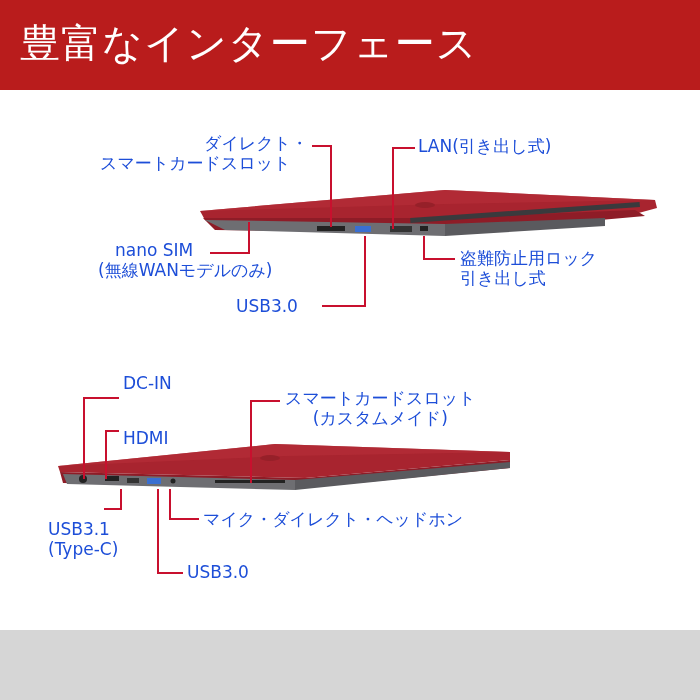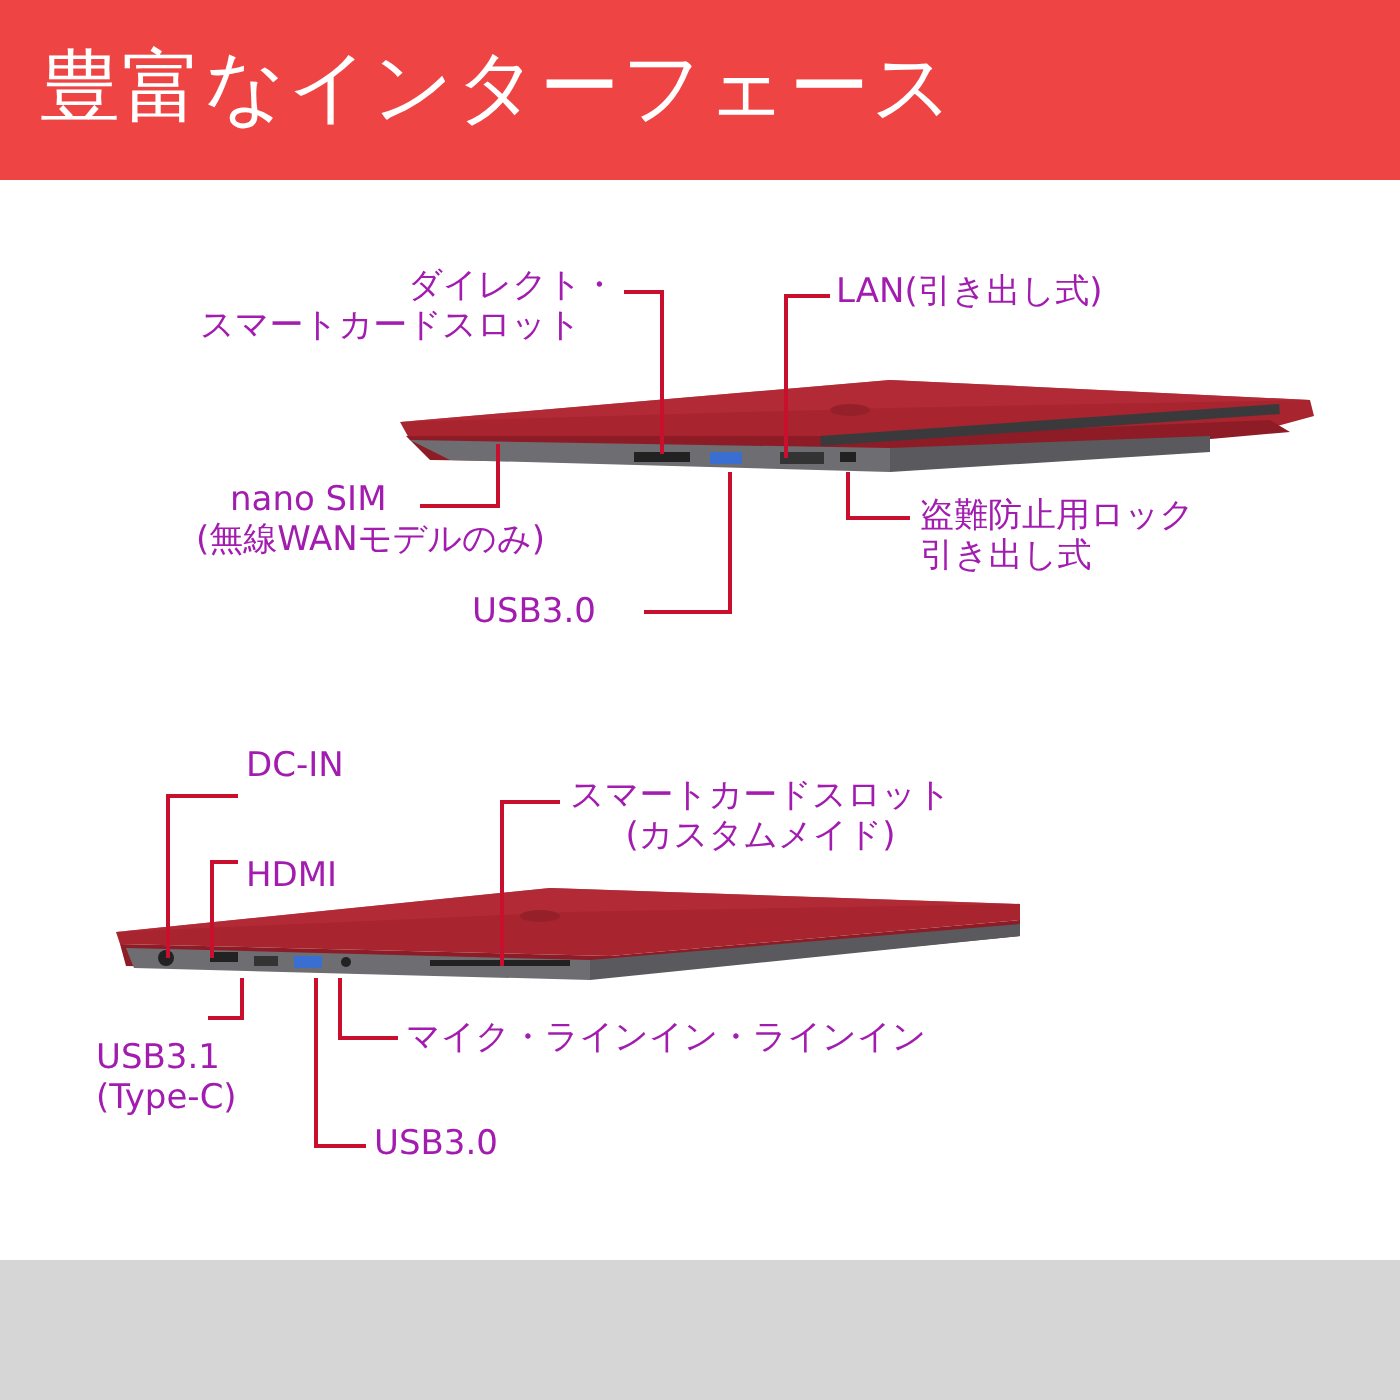--- a/index.html
+++ b/index.html
@@ -1,22 +1,22 @@
 <!DOCTYPE html>
 <html><head>
 <meta charset="utf-8">
 <style>
   html, body { margin:0; padding:0; }
   body { width:700px; height:700px; position:relative; background:#ffffff; overflow:hidden;
          font-family:"DejaVu Sans", sans-serif; color:#1a1a1a; }
-  .header { position:absolute; left:0; top:0; width:700px; height:90px; background:#ef4444; }
+  .header { position:absolute; left:0; top:0; width:700px; height:90px; background:#b91c1c; }
   .header-title { position:absolute; left:20px; top:16px; font-size:40px; color:#ffffff; letter-spacing:1px;
                   font-family:"DejaVu Sans", sans-serif; font-weight:normal; }
   .footer { position:absolute; left:0; top:630px; width:700px; height:70px; background:#d6d6d6; }
-  .label { position:absolute; font-size:17px; line-height:20px; white-space:nowrap; color:#a21caf; }
+  .label { position:absolute; font-size:17px; line-height:20px; white-space:nowrap; color:#1d4ed8; }
   .label.right { text-align:right; }
   .line { position:absolute; background:#c8102e; }
   .laptop { position:absolute; }
   svg { display:block; }
 </style>
 </head>
 <body>
 
 <div class="header">
   <div class="header-title">豊富なインターフェース</div>
@@ -119,19 +119,19 @@
 </div>
 <div class="label" style="left:285px;top:388px;text-align:center;">
   <div>スマートカードスロット</div>
   <div>(カスタムメイド)</div>
 </div>
 <div class="label" style="left:48px;top:500px;margin-top:19px;">
   <div>USB3.1</div>
   <div>(Type-C)</div>
 </div>
 <div class="label" style="left:203px;top:509px;">
-  <div>マイク・ラインイン・ラインイン</div>
+  <div>マイク・ダイレクト・ヘッドホン</div>
 </div>
 <div class="label" style="left:187px;top:562px;">
   <div>USB3.0</div>
 </div>
 
 <div class="footer"></div>
 
 </body></html>

